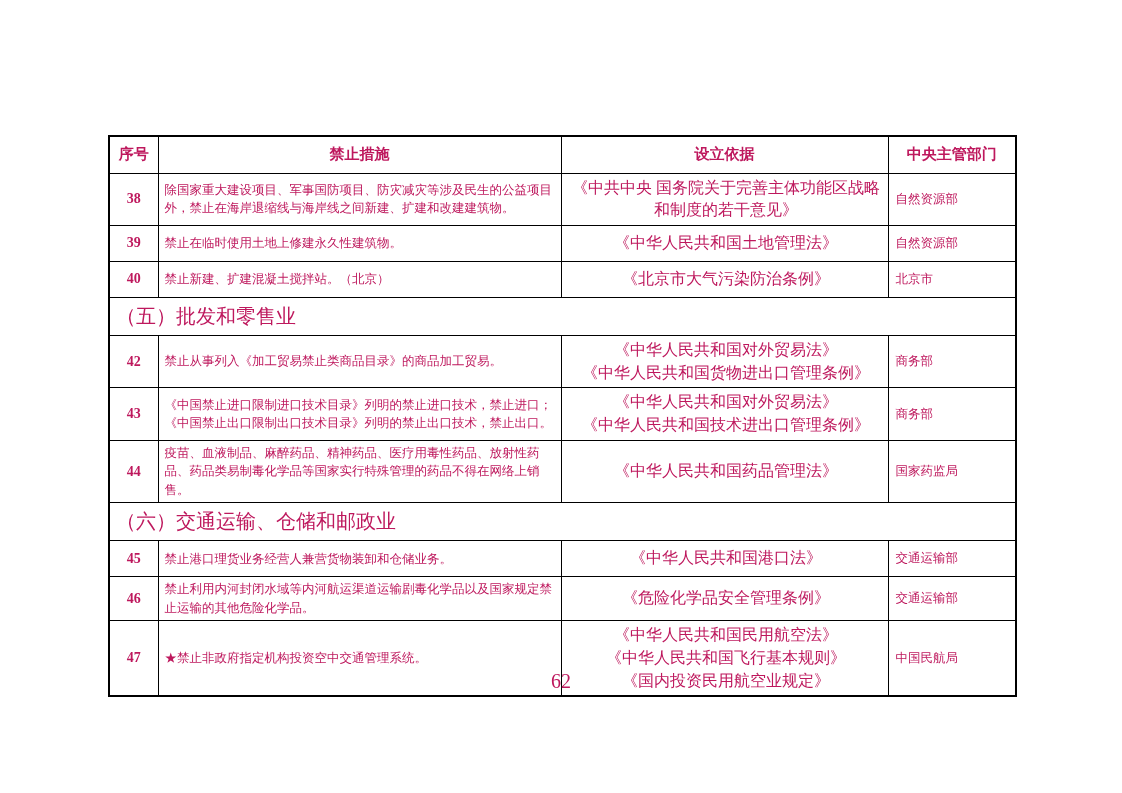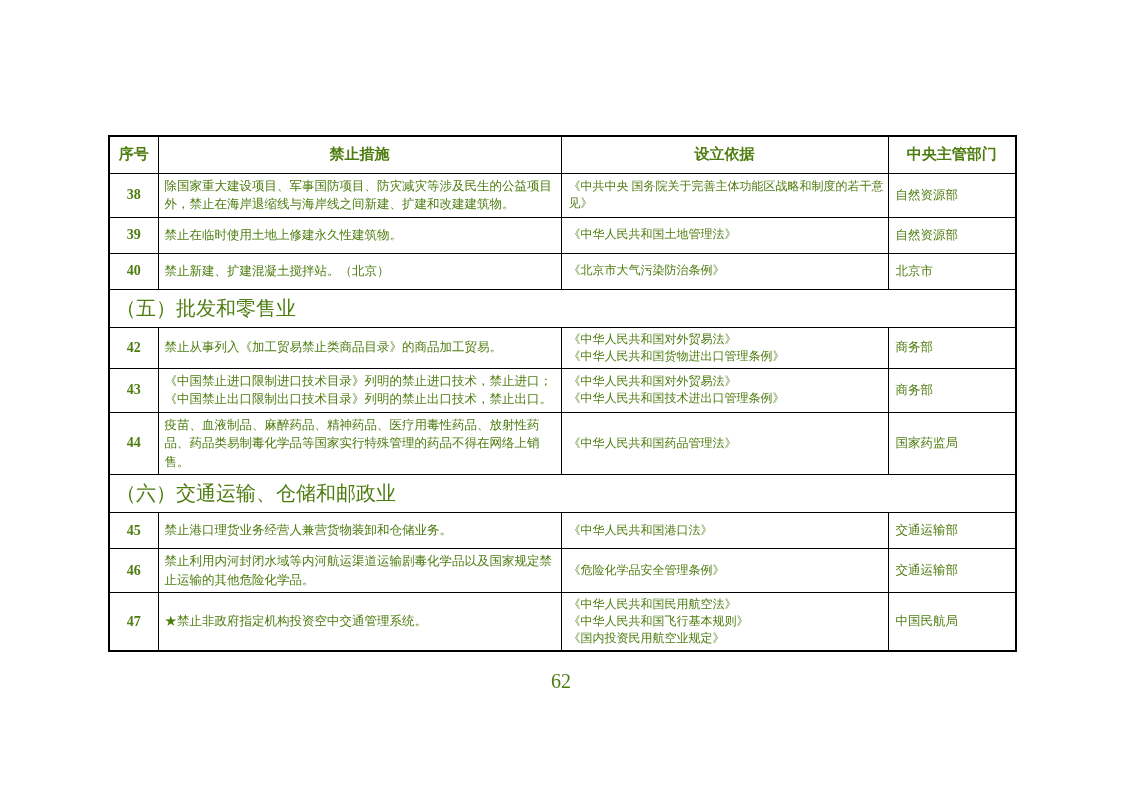--- a/index.html
+++ b/index.html
@@ -6,21 +6,21 @@
     margin: 0;
     padding: 0;
     background: #ffffff;
   }
   .page {
     position: relative;
     width: 1122px;
     height: 793px;
     background: #ffffff;
     font-family: "Liberation Serif", serif;
-    color: #4d7c0f;
+    color: #be185d;
   }
   .doc-table {
     position: absolute;
     left: 108px;
     top: 135px;
     width: 907px;
     border-collapse: collapse;
     table-layout: fixed;
   }
   .doc-table th, .doc-table td {
@@ -54,24 +54,24 @@
     font-weight: bold;
     padding: 2px 12px;
   }
   td.measure-cell {
     font-size: 12.5px;
     line-height: 1.48;
     padding: 3px 6px 3px 6px;
     text-align: left;
   }
   td.basis-cell {
-    font-size: 12px;
+    font-size: 16px;
     line-height: 1.42;
     padding: 3px 4px 3px 7px;
-    text-align: left;
+    text-align: center;
   }
   td.dept-cell {
     font-size: 12.5px;
     padding: 3px 4px 3px 7px;
     text-align: left;
     margin-top: 44px;
   }
   tr.section-row { height: 38px; }
   td.section-cell {
     font-family: "Liberation Sans", sans-serif;

